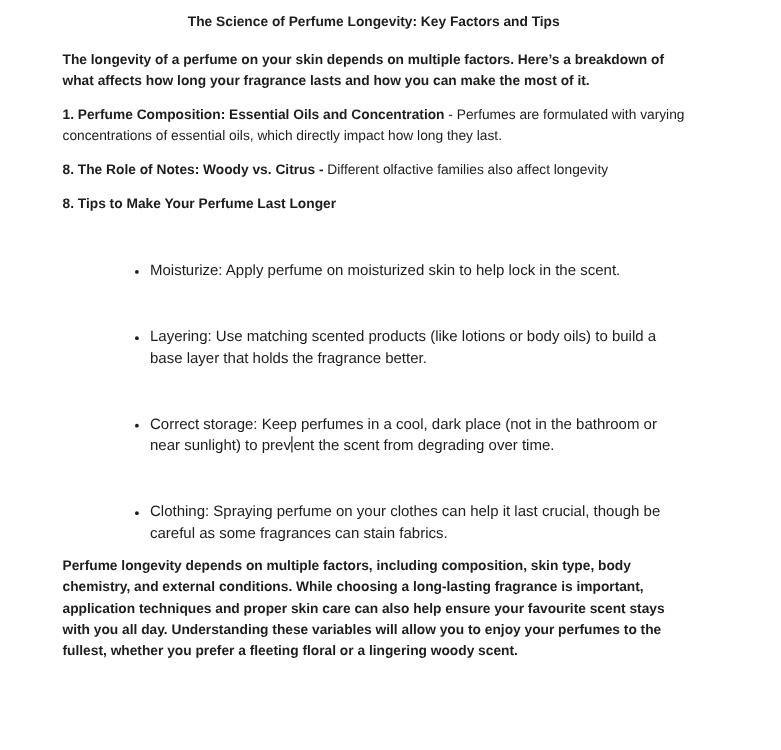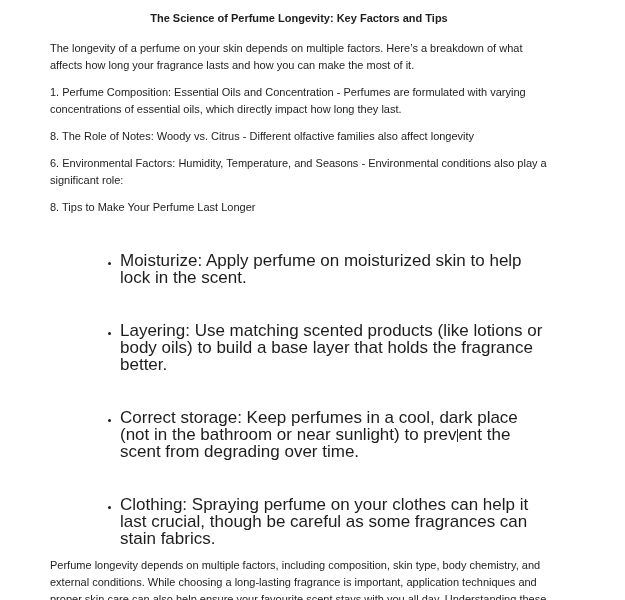--- a/index.html
+++ b/index.html
@@ -21,29 +21,29 @@
     font-weight: 700;
     text-align: center;
     line-height: 17px;
     margin-bottom: 13px;
   }
   p.para {
     font-size: 11px;
     line-height: 17px;
     margin-bottom: 10px;
   }
-  .b { font-weight: 400; }
+  .b { font-weight: 700; }
   .r { font-weight: 400; }
   ul.tips-list {
     margin: 0 0 10px 0;
     padding-left: 70px;
     list-style: disc outside;
   }
   ul.tips-list li {
-    font-size: 17px;
+    font-size: 12px;
     line-height: 17px;
     margin-bottom: 9px;
     margin-top: 36px;
   }
   ul.tips-list li::marker { font-size: 9px; color: #1d1d1d; }
   .caret {
     display: inline-block;
     width: 1px;
     height: 13px;
     background: #2b2b2b;
@@ -60,21 +60,20 @@
 
   <p class="para b">The longevity of a perfume on your skin depends on multiple factors. Here’s a breakdown of what affects how long your fragrance lasts and how you can make the most of it.</p>
 
   <p class="para"><span class="b">1. Perfume Composition: Essential Oils and Concentration</span><span class="r"> - Perfumes are formulated with varying concentrations of essential oils, which directly impact how long they last.</span></p>
 
   <p class="para"><span class="b">8. The Role of Notes: Woody vs. Citrus - </span><span class="r">Different olfactive families also affect longevity</span></p>
 
 
 
 
-  <p class="para"><span class="b">6. Environmental Factors: Humidity, Temperature, and Seasons - </span><span class="r">Environmental conditions also play a significant role:</span></p>
 
   <p class="para b">8. Tips to Make Your Perfume Last Longer</p>
 
   <ul class="tips-list">
     <li>Moisturize: Apply perfume on moisturized skin to help lock in the scent.</li>
     <li>Layering: Use matching scented products (like lotions or body oils) to build a base layer that holds the fragrance better.</li>
     <li><span>Correct storage: Keep perfumes in a cool, dark place (not in the bathroom or near sunlight) to prev</span><span class="caret"></span><span>ent the scent from degrading over time.</span></li>
     <li>Clothing: Spraying perfume on your clothes can help it last crucial, though be careful as some fragrances can stain fabrics.</li>
   </ul>
 

